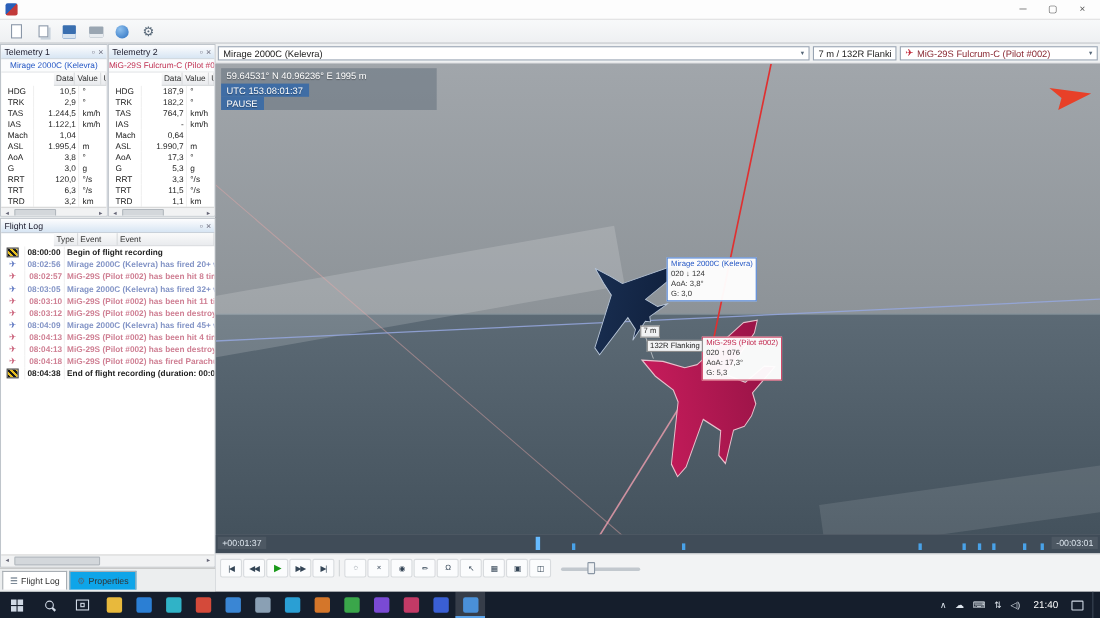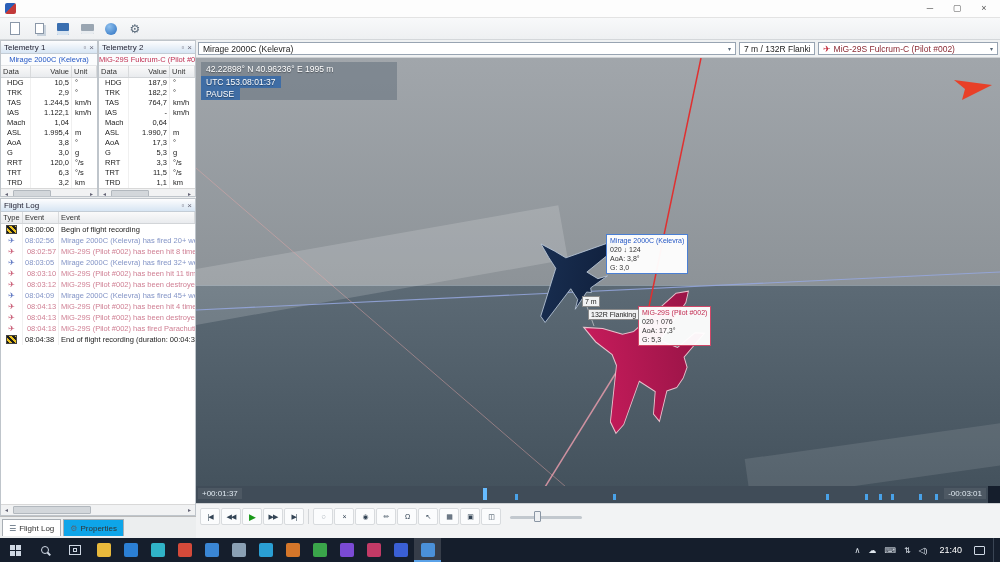--- a/index.html
+++ b/index.html
@@ -35,38 +35,38 @@
   .phead{height:13px;flex:0 0 13px;background:linear-gradient(#fdfdfe,#d7e5f3);display:flex;align-items:center;
     padding:0 3px;font-size:8px;color:#223;border-bottom:1px solid #c4cdd6;}
   .phead .sp{flex:1;}
   .phicon{color:#667;font-size:8px;margin-left:3px;line-height:11px;}
   .phicon.pin::before{content:"▫";}
   .phicon.close::before{content:"×";}
   .acname{height:12px;flex:0 0 12px;line-height:12px;text-align:center;font-size:7.5px;white-space:nowrap;overflow:hidden;
     border-bottom:1px solid #e4e6e8;background:#fbfcfd;}
   .acname.blue{color:#2457c5;}
   .acname.red{color:#c03052;}
-  .thead{display:flex;height:12px;flex:0 0 12px;background:linear-gradient(#fafafa,#e9ebee);border-bottom:1px solid #d2d5d8;color:#333;}
+  .thead{display:flex;height:12px;flex:0 0 12px;background:linear-gradient(#fafafa,#e9ebee);border-bottom:1px solid #d2d5d8;color:#333;margin-left:48px;}
   .thead>div{padding:1px 2px;border-right:1px solid #d8dadc;font-size:7.5px;}
   .trow{display:flex;height:10px;line-height:10px;font-size:7.5px;}
   .c-data{width:30px;padding-left:6px;border-right:1px solid #f0f0f0;overflow:hidden;}
   .c-val{width:41px;text-align:right;padding-right:2px;border-right:1px solid #f0f0f0;overflow:hidden;}
   .c-unit{flex:1;padding-left:3px;overflow:hidden;}
   .hscroll{margin-top:auto;height:11px;flex:0 0 11px;background:#f1f2f3;border-top:1px solid #d8d8d8;position:relative;}
   .hs-btn{position:absolute;top:0;width:11px;height:10px;font-size:5px;color:#667;text-align:center;line-height:10px;}
   .hs-l{left:0;}.hs-r{right:0;}
   .hs-l::before{content:"◄";}.hs-r::before{content:"►";}
   .hs-thumb{position:absolute;left:12px;top:1px;width:40%;height:8px;background:#d3d7db;border:1px solid #b2b8be;border-radius:1px;}
 
   .fl{position:absolute;top:158px;left:0;right:0;bottom:22px;}
   .fl .thead>div{font-size:7.5px;}
   .c-type{width:22px;display:flex;align-items:center;justify-content:center;border-right:1px solid #f0f0f0;}
   .c-time{width:36px;padding-left:2px;border-right:1px solid #f0f0f0;overflow:hidden;}
   .c-event{flex:1;padding-left:2px;white-space:nowrap;overflow:hidden;}
-  .flrow{display:flex;height:11px;line-height:11px;font-size:7.5px;}
+  .flrow{display:flex;height:11px;line-height:11px;font-size:7.5px;font-weight:bold;}
   .flrow.blue{color:#8394c6;}
   .flrow.red{color:#cf7f93;text-align:center;}
   .flrow.black{color:#222;}
   .fic{display:inline-flex;}
   .fic.flag::before{content:"";width:9px;height:7px;background:repeating-linear-gradient(45deg,#1a1a1a 0 2px,#e8c020 2px 4px);border:1px solid #444;}
   .fic.plane::before{content:"✈";font-size:8px;}
   .flrow.blue .fic.plane::before{color:#5a74c0;}
   .flrow.red .fic.plane::before{color:#c85a74;}
   .flbody{background:#fff;flex:1;}
 
@@ -105,21 +105,21 @@
 
   .alabel{position:absolute;background:rgba(255,255,255,.96);border:1px solid;font-size:7px;line-height:1.3;
     padding:1px 3px;white-space:nowrap;color:#333;}
   .alabel.blue{border-color:#4a7fd4;}
   .alabel.blue .t{color:#2457c5;}
   .alabel.red{border-color:#d04868;}
   .alabel.red .t{color:#c22a50;}
   .tag{position:absolute;background:rgba(250,250,250,.95);border:1px solid #8a8a8a;font-size:7px;padding:0 2px;line-height:9px;color:#222;white-space:nowrap;}
 
   
-  .timeline{position:absolute;left:0;right:12px;bottom:35px;height:17px;background:#404c58;}
+  .timeline{position:absolute;left:0;right:0;bottom:35px;height:17px;background:#404c58;}
   .tl-label{position:absolute;top:2px;font-size:8px;color:#dfe8f0;padding:1px 4px;background:rgba(255,255,255,.07);}
   .tl-left{left:2px;}
   .tl-right{right:2px;}
   .tl-ticks{position:absolute;inset:0;}
   .tkm{position:absolute;bottom:3px;width:3px;height:6px;background:#49a2e8;}
   .tkm.playhead{width:4px;height:12px;background:#66bbff;}
 
   
   .pbar{position:absolute;left:0;right:0;bottom:0;height:35px;background:#f2f3f4;border-top:1px solid #cdd0d3;
     display:flex;align-items:flex-start;padding:4px 4px 0;gap:1px;}
@@ -535,21 +535,21 @@
         <line x1="385" y1="232" x2="398" y2="268" stroke="#e8e8e8" stroke-width="0.8" opacity="0.7"></line>
 
         <path d="M0,-30 L3,-18 L5,-8 L36,10 L37,16 L8,12 L10,22 L16,26 L2,23 L0,26 L-2,23 L-16,26 L-10,22 L-8,12 L-37,16 L-36,10 L-5,-8 L-3,-18 Z" transform="translate(372,212) rotate(-46) scale(1.45,1.25)" fill="url(#mirG)" stroke="#b8c6d8" stroke-width="0.6"></path>
 
         <path d="M0,-42 L4,-30 L6,-16 L10,-10 L38,4 L42,11 L36,13 L12,9 L13,22 L24,28 L26,34 L10,29 L6,34 L0,35 L-6,34 L-10,29 L-26,34 L-24,28 L-13,22 L-12,9 L-36,13 L-42,11 L-38,4 L-10,-10 L-6,-16 L-4,-30 Z" transform="translate(442,297) rotate(-63) scale(1.9,1.45)" fill="url(#migG)" stroke="#e8c0cc" stroke-width="0.6"></path>
 
         <path d="M758,22 L796,27 L766,42 L769,31 Z" fill="#e84028"></path>
       </svg>
 
       <div class="overlay">
-        <div class="ov1">42.22898° N  40.96236° E  1995 m</div>
+        <div class="ov1">59.64531° N  40.96236° E  1995 m</div>
         <div class="ovstrip">UTC 153.08:01:37</div>
         <div class="ovstrip">PAUSE</div>
       </div>
 
       <div class="alabel blue" style="left:410px;top:176px;">
         <div class="t">Mirage 2000C (Kelevra)</div>
         <div>020 ↓ 124</div>
         <div>AoA: 3,8°</div>
         <div>G: 3,0</div>
       </div>

